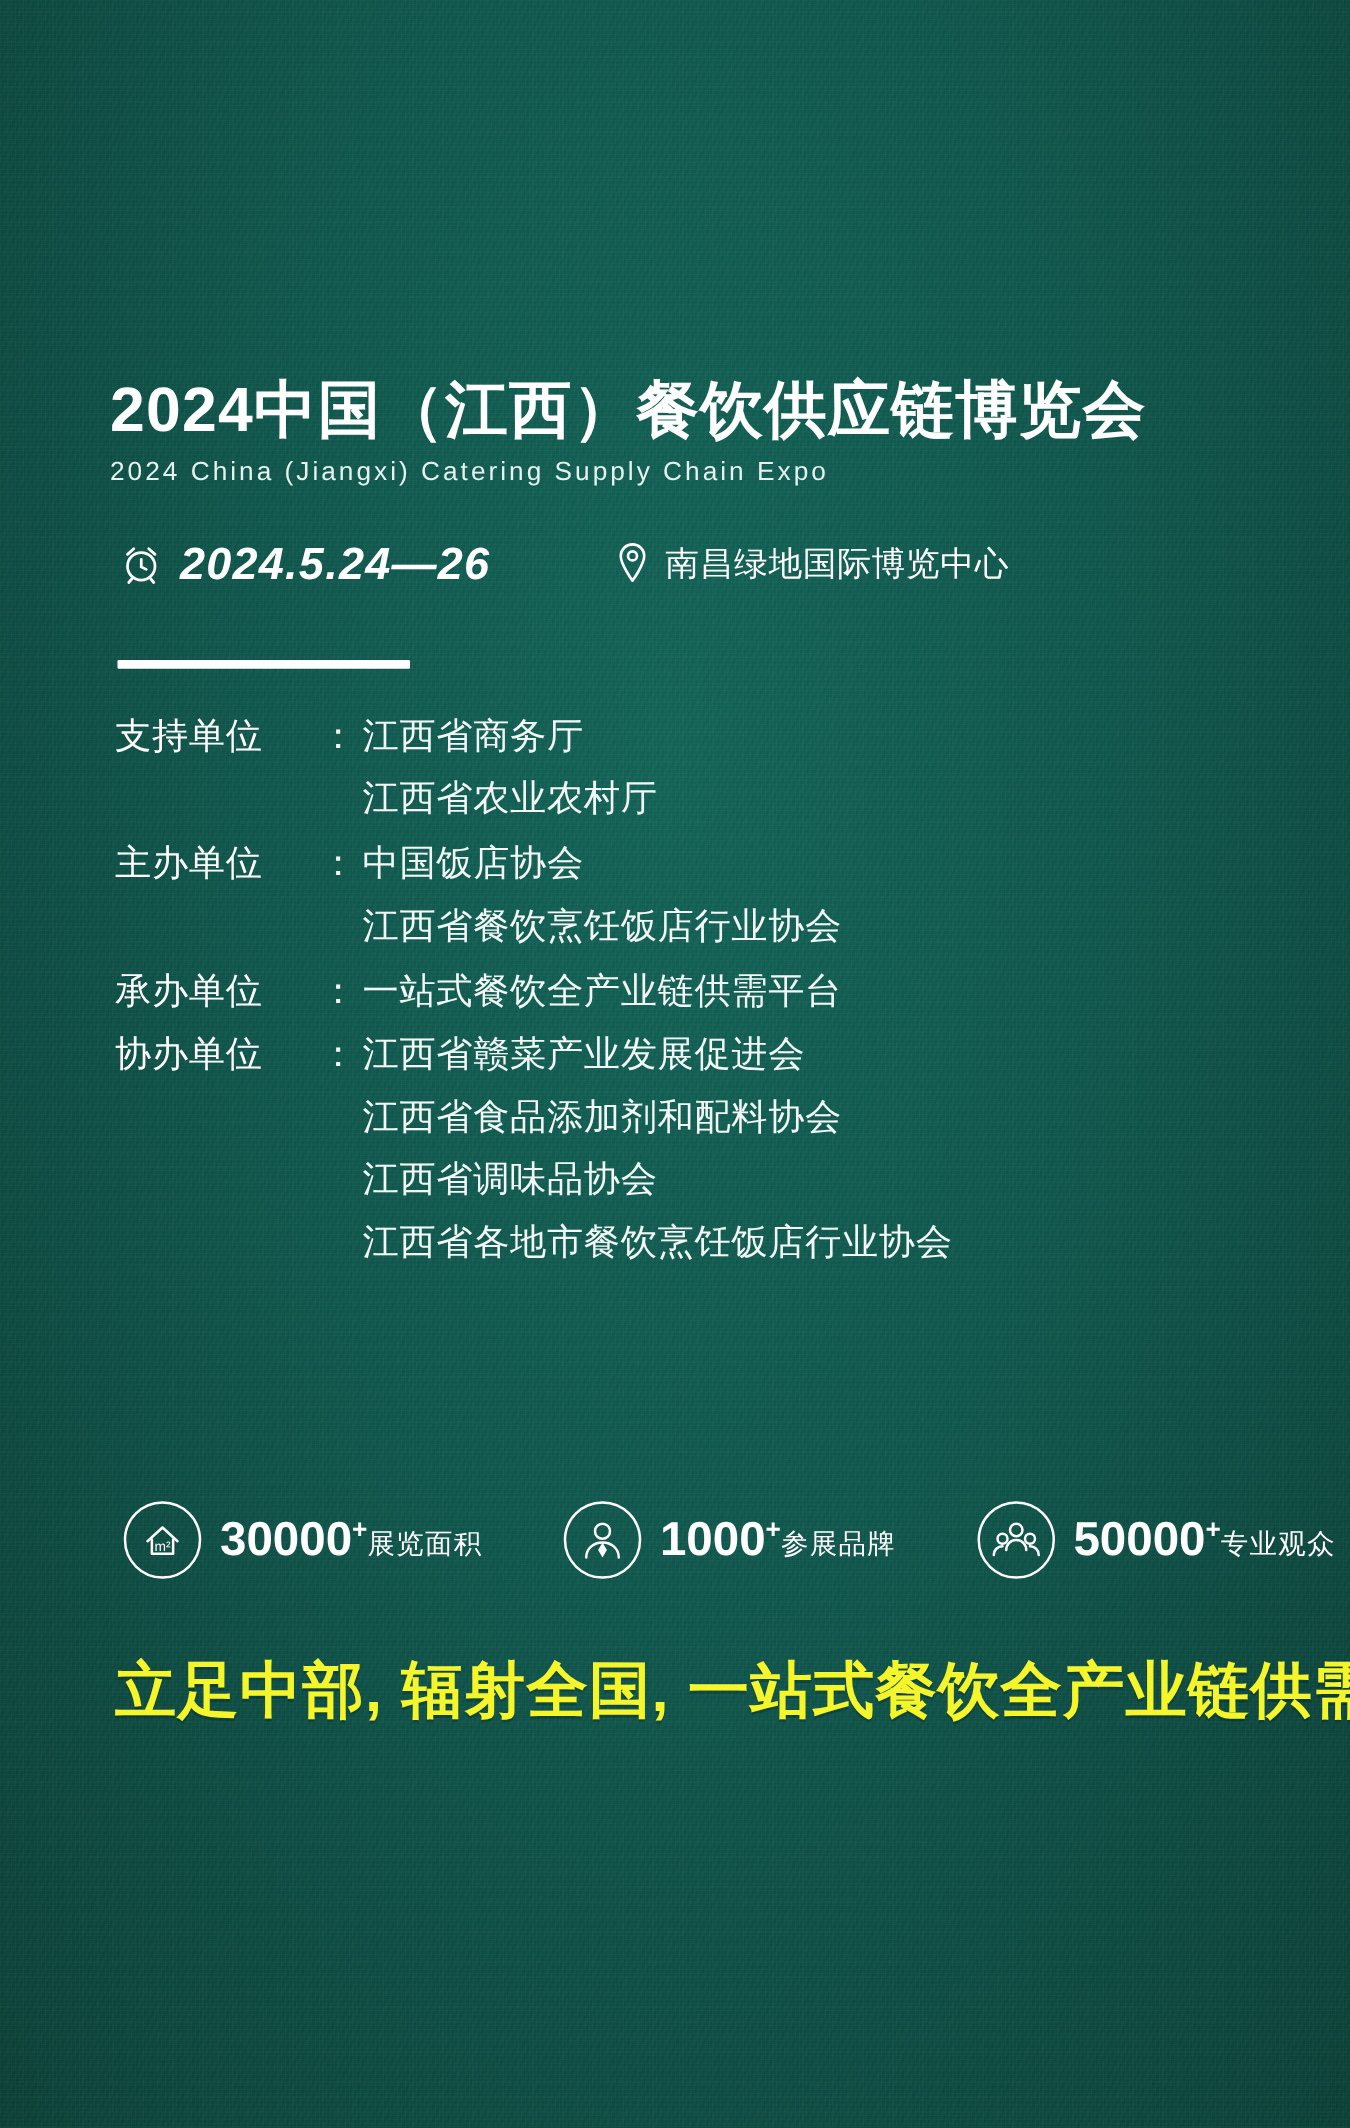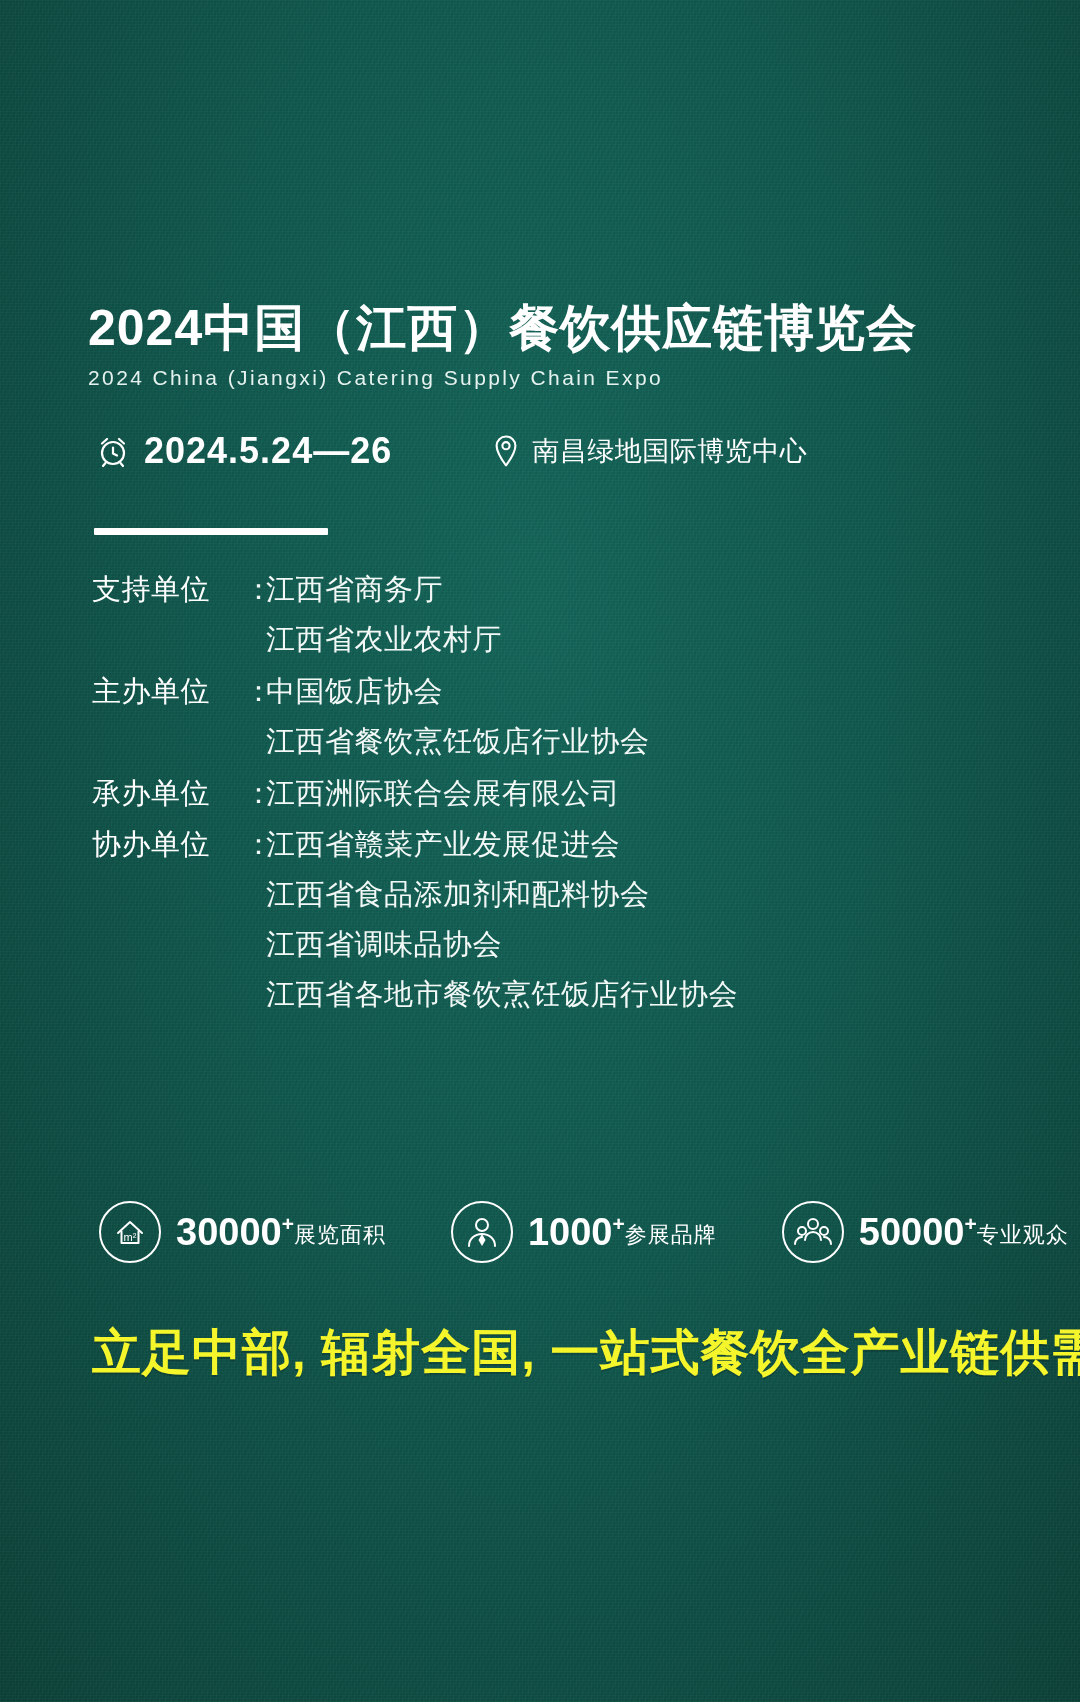--- a/index.html
+++ b/index.html
@@ -57,32 +57,33 @@
   .meta-row {
     position: absolute;
     left: 96px;
     top: 430px;
     display: flex;
     align-items: center;
   }
   .meta-date {
     display: flex;
     align-items: center;
+    font-style: italic;
   }
   .icon-clock { width: 34px; height: 34px; flex: none; margin-right: 14px; }
   .date-text {
     font-size: 36px;
     font-weight: 700;
     letter-spacing: 1px;
     color: #ffffff;
     white-space: nowrap;
   }
   .meta-venue {
     display: flex;
-    align-items: center;
+    align-items: flex-start;
     margin-left: 100px;
   }
   .icon-pin { width: 28px; height: 34px; flex: none; margin-right: 12px; }
   .venue-text {
     font-size: 27px;
     letter-spacing: .5px;
     color: #ffffff;
     white-space: nowrap;
   }
 
@@ -106,20 +107,21 @@
   }
   .org-group { margin-bottom: 2px; }
   .org-line {
     display: flex;
     align-items: baseline;
     font-size: 29px;
     line-height: 1.72;
     color: #f2f8f6;
     letter-spacing: .5px;
     white-space: nowrap;
+    gap: 12px;
   }
   .org-label {
     width: 152px;
     flex: none;
     color: #ffffff;
   }
   .org-colon { width: 22px; flex: none; }
   .org-value { flex: 1; }
   .org-line.cont .org-label,
   .org-line.cont .org-colon { visibility: hidden; }
@@ -246,21 +248,21 @@
           <span class="org-label">主办单位</span>
           <span class="org-colon">：</span>
           <span class="org-value">江西省餐饮烹饪饭店行业协会</span>
         </div>
       </div>
 
       <div class="org-group">
         <div class="org-line">
           <span class="org-label">承办单位</span>
           <span class="org-colon">：</span>
-          <span class="org-value">江西洲际联合会展有限公司</span>
+          <span class="org-value">一站式餐饮全产业链供需平台</span>
         </div>
       </div>
 
       <div class="org-group">
         <div class="org-line">
           <span class="org-label">协办单位</span>
           <span class="org-colon">：</span>
           <span class="org-value">江西省赣菜产业发展促进会</span>
         </div>
         <div class="org-line cont">

